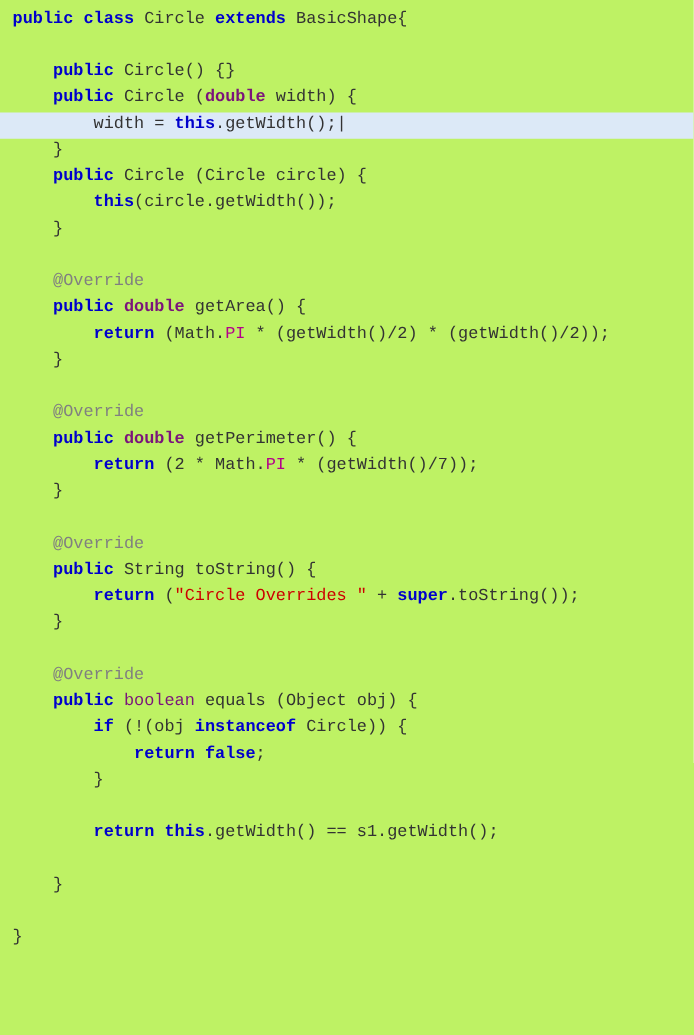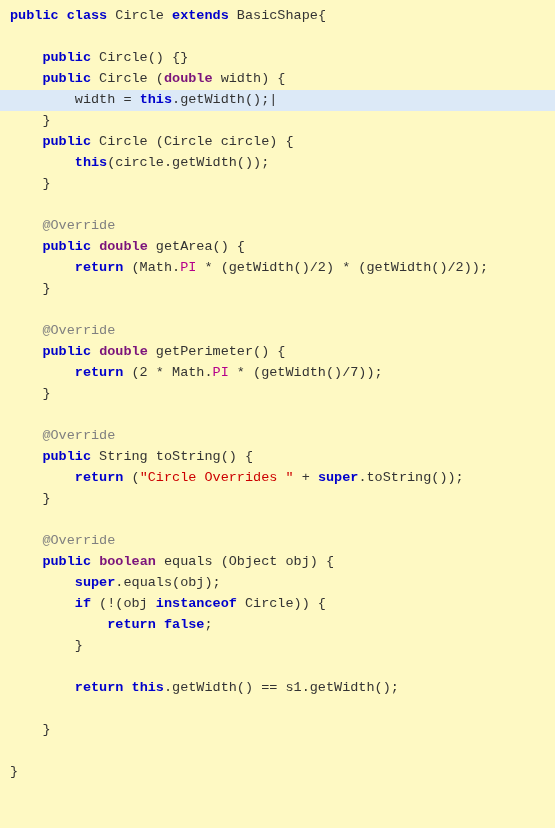--- a/index.html
+++ b/index.html
@@ -12,21 +12,21 @@
       background: #ffffff;
       font-family: 'Courier New', Courier, monospace;
       font-size: 13.5px;
       line-height: 1.55;
       color: #333;
       width: 555px;
       min-height: 828px;
     }
 
     .code-editor {
-      background: #fef9c3;
+      background: #bef264;
       width: 555px;
       min-height: 828px;
       padding: 6px 0;
       overflow-x: auto;
     }
 
     .code-line {
       display: flex;
       align-items: flex-start;
       min-height: 21px;
@@ -66,22 +66,21 @@
     <div class="code-line"><span class="code-content"><span style="color: rgb(51, 51, 51);">    </span><span style="color: rgb(0, 0, 204); font-weight: bold;">public</span><span style="color: rgb(51, 51, 51);"> </span><span style="color: rgb(123, 20, 123); font-weight: bold;">double</span><span style="color: rgb(51, 51, 51);"> getPerimeter() {</span></span></div>
     <div class="code-line"><span class="code-content"><span style="color: rgb(51, 51, 51);">        </span><span style="color: rgb(0, 0, 204); font-weight: bold;">return</span><span style="color: rgb(51, 51, 51);"> (2 * Math.</span><span style="color: rgb(181, 0, 139);">PI</span><span style="color: rgb(51, 51, 51);"> * (getWidth()/7));</span></span></div>
     <div class="code-line"><span class="code-content"><span style="color: rgb(51, 51, 51);">    }</span></span></div>
     <div class="code-line"><span class="code-content"> </span></div>
     <div class="code-line"><span class="code-content"><span style="color: rgb(128, 128, 128);">    @Override</span></span></div>
     <div class="code-line"><span class="code-content"><span style="color: rgb(51, 51, 51);">    </span><span style="color: rgb(0, 0, 204); font-weight: bold;">public</span><span style="color: rgb(51, 51, 51);"> String toString() {</span></span></div>
     <div class="code-line"><span class="code-content"><span style="color: rgb(51, 51, 51);">        </span><span style="color: rgb(0, 0, 204); font-weight: bold;">return</span><span style="color: rgb(51, 51, 51);"> (</span><span style="color: rgb(204, 0, 0);">"Circle Overrides "</span><span style="color: rgb(51, 51, 51);"> + </span><span style="color: rgb(0, 0, 204); font-weight: bold;">super</span><span style="color: rgb(51, 51, 51);">.toString());</span></span></div>
     <div class="code-line"><span class="code-content"><span style="color: rgb(51, 51, 51);">    }</span></span></div>
     <div class="code-line"><span class="code-content"> </span></div>
     <div class="code-line"><span class="code-content"><span style="color: rgb(128, 128, 128);">    @Override</span></span></div>
-    <div class="code-line"><span class="code-content"><span style="color: rgb(51, 51, 51);">    </span><span style="color: rgb(0, 0, 204); font-weight: bold;">public</span><span style="color: rgb(51, 51, 51);"> </span><span style="color: rgb(123, 20, 123); font-weight: bold;">boolean</span><span style="color: rgb(51, 51, 51);"> equals (Object obj) {</span></span></div>
-    <div class="code-line"><span class="code-content"><span style="color: rgb(51, 51, 51);">        </span><span style="color: rgb(0, 0, 204); font-weight: bold;">super</span><span style="color: rgb(51, 51, 51);">.equals(obj);</span></span></div>
+    <div class="code-line"><span class="code-content"><span style="color: rgb(51, 51, 51);">    </span><span style="color: rgb(0, 0, 204); font-weight: bold;">public</span><span style="color: rgb(51, 51, 51);"> </span><span style="color: rgb(123, 20, 123); font-weight: normal;">boolean</span><span style="color: rgb(51, 51, 51);"> equals (Object obj) {</span></span></div>
     <div class="code-line"><span class="code-content"><span style="color: rgb(51, 51, 51);">        </span><span style="color: rgb(0, 0, 204); font-weight: bold; margin-top: 29px;">if</span><span style="color: rgb(51, 51, 51);"> (!(obj </span><span style="color: rgb(0, 0, 204); font-weight: bold;">instanceof</span><span style="color: rgb(51, 51, 51);"> Circle)) {</span></span></div>
     <div class="code-line"><span class="code-content"><span style="color: rgb(51, 51, 51);">            </span><span style="color: rgb(0, 0, 204); font-weight: bold;">return</span><span style="color: rgb(51, 51, 51);"> </span><span style="color: rgb(0, 0, 204); font-weight: bold;">false</span><span style="color: rgb(51, 51, 51);">;</span></span></div>
     <div class="code-line"><span class="code-content"><span style="color: rgb(51, 51, 51);">        }</span></span></div>
     <div class="code-line"><span class="code-content"> </span></div>
     <div class="code-line"><span class="code-content"><span style="color: rgb(51, 51, 51);">        </span><span style="color: rgb(0, 0, 204); font-weight: bold;">return</span><span style="color: rgb(51, 51, 51);"> </span><span style="color: rgb(0, 0, 204); font-weight: bold;">this</span><span style="color: rgb(51, 51, 51);">.getWidth() == s1.getWidth();</span></span></div>
     <div class="code-line"><span class="code-content"> </span></div>
     <div class="code-line"><span class="code-content"><span style="color: rgb(51, 51, 51);">    }</span></span></div>
     <div class="code-line"><span class="code-content"> </span></div>
     <div class="code-line"><span class="code-content"><span style="color: rgb(51, 51, 51);">}</span></span></div>
   </div>

